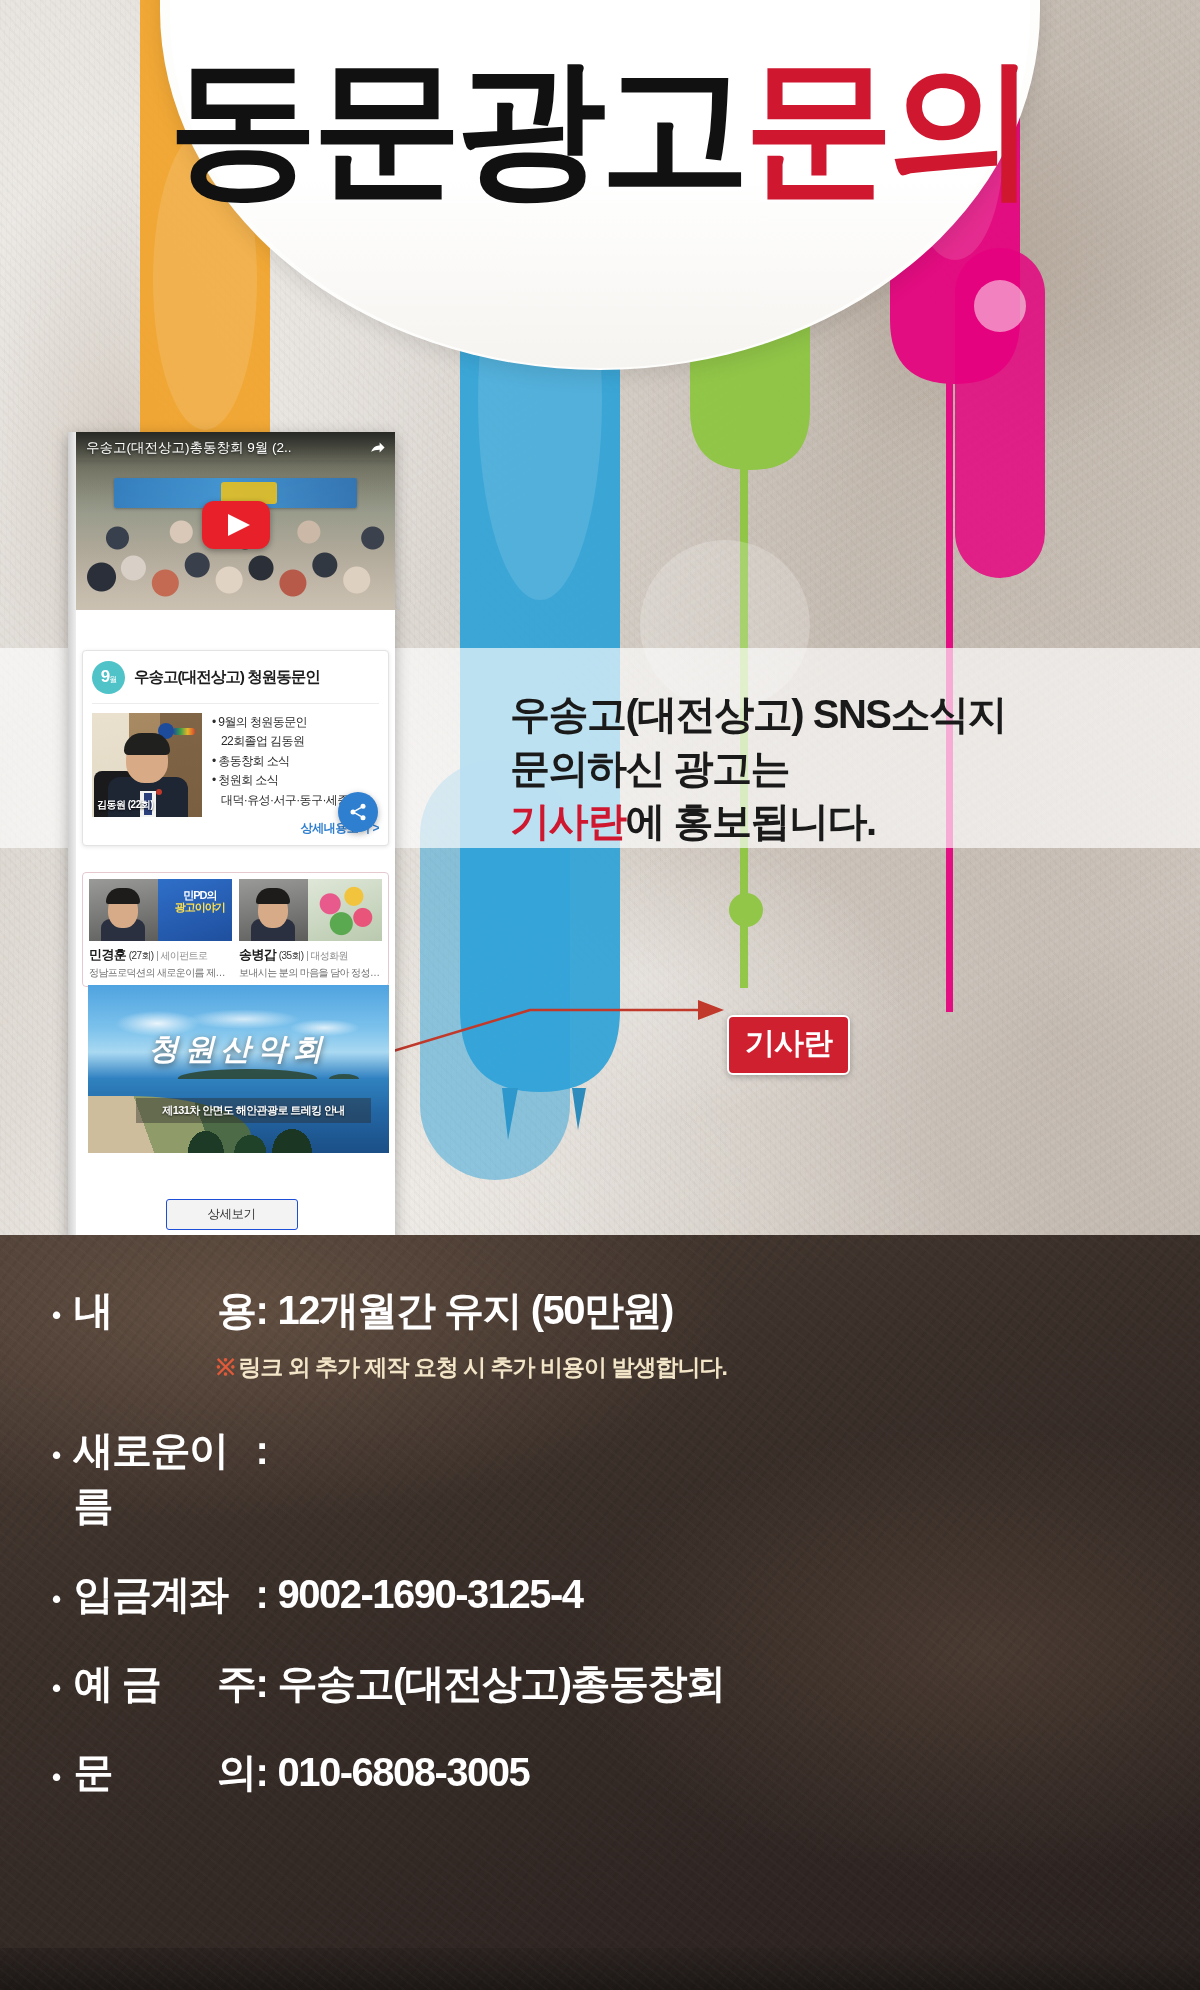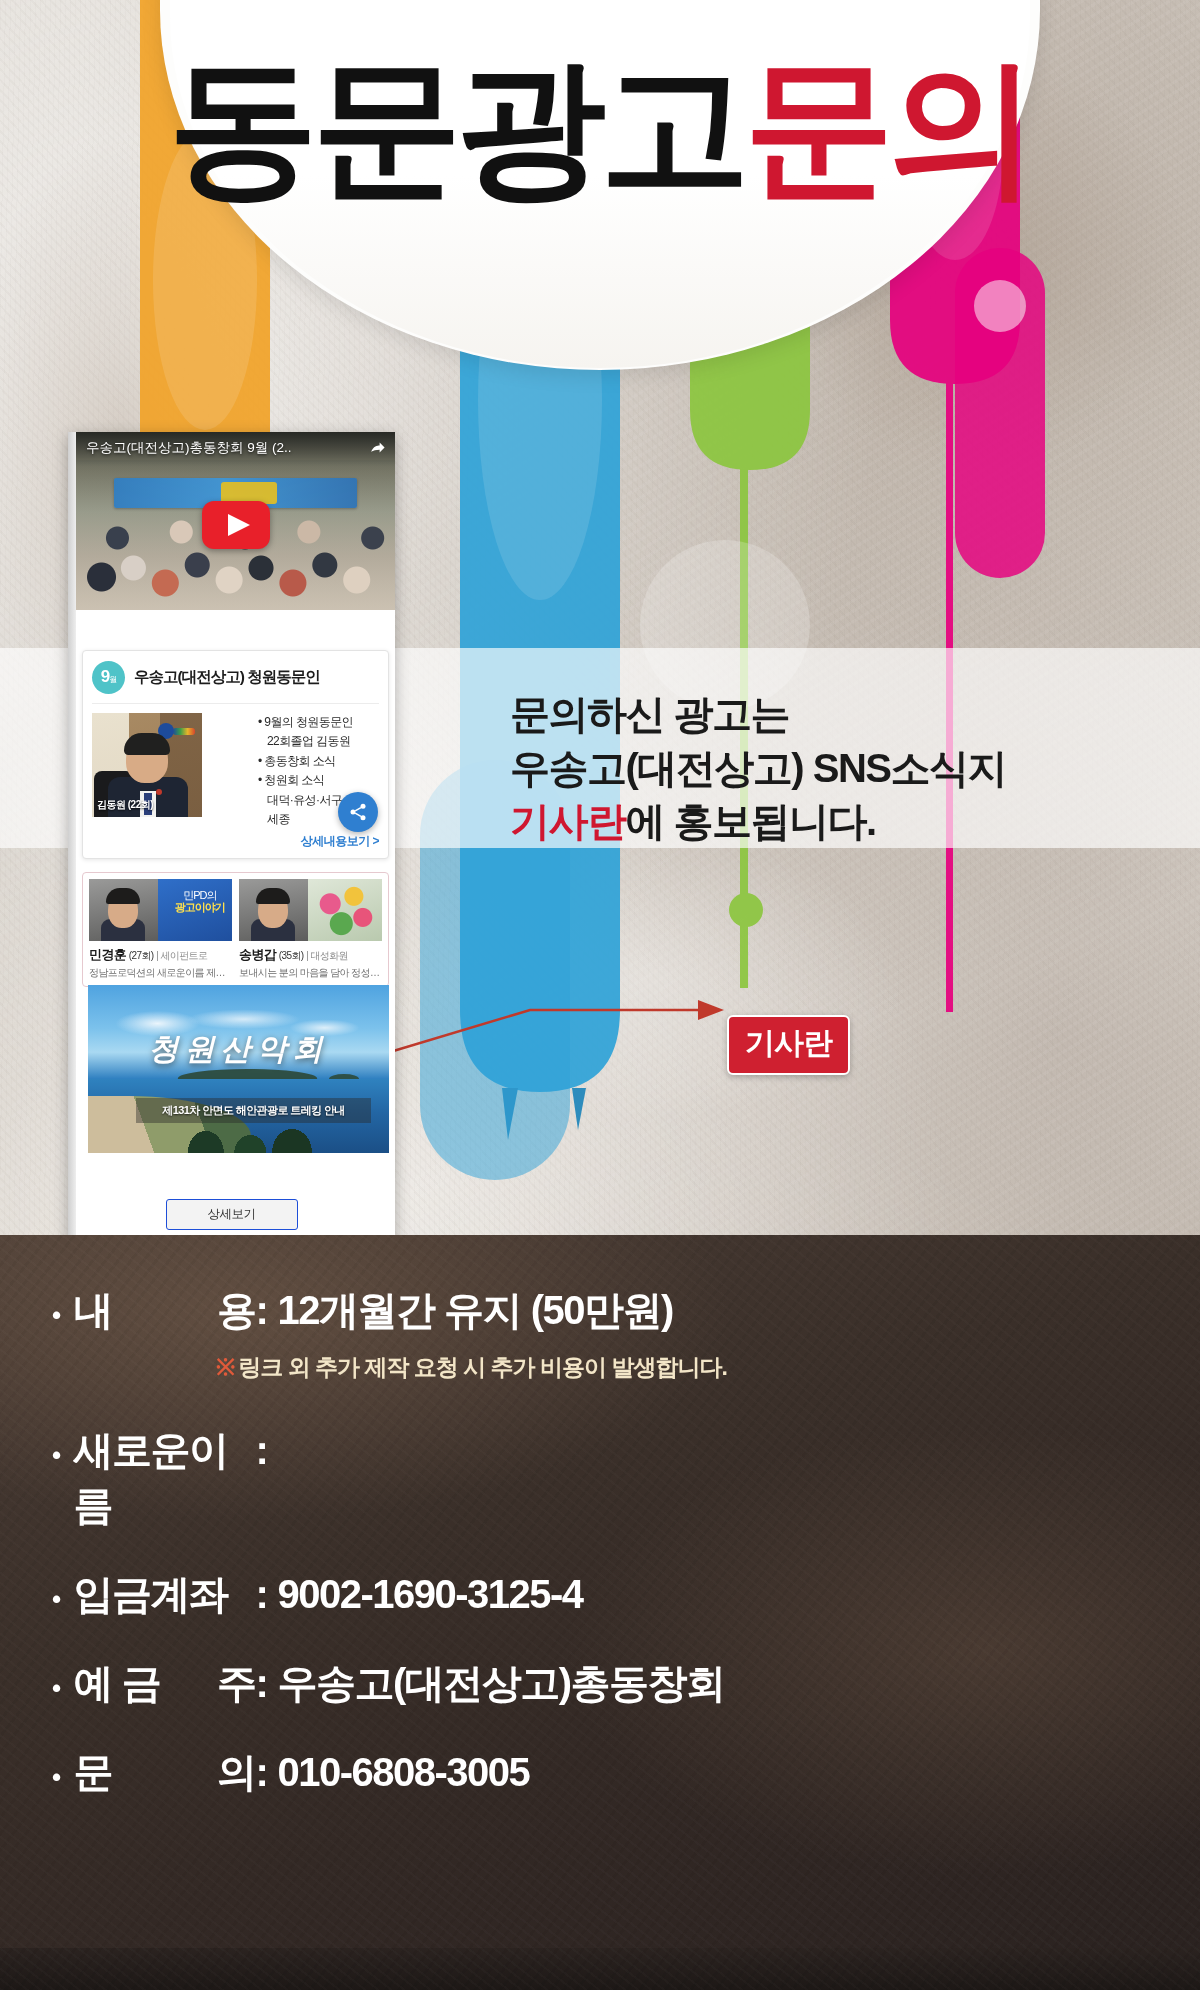--- a/index.html
+++ b/index.html
@@ -222,21 +222,21 @@
   }
   .portrait .pin{
     position:absolute; left:64px; bottom:22px; width:6px; height:6px; border-radius:50%; background:#c0392b;
   }
   .portrait .sign{
     position:absolute; left:5px; bottom:5px;
     font-size:10px; color:#fff; font-weight:bold;
     text-shadow:0 1px 2px rgba(0,0,0,.8); letter-spacing:-.5px;
   }
   .bullets{ flex:1 1 auto; font-size:12px; color:#2a2a2a; line-height:1.62; letter-spacing:-.6px; }
-  .bullets li{ list-style:none;margin-left:46px; }
+  .bullets li{ list-style:none; }
   .bullets li.b::before{ content:"• "; }
   .bullets li.sub{ padding-left:9px; }
   .more{
     text-align:right; color:#2f7fd0; font-weight:bold; font-size:12px;
     margin-top:3px; letter-spacing:-.5px;
   }
 
   
   .duo{
     position:absolute; left:14px; top:440px; right:6px;
@@ -261,21 +261,21 @@
     position:absolute; left:50%; bottom:0; transform:translateX(-50%);
     width:44px; height:22px; border-radius:9px 9px 0 0; background:#2b3040;
   }
   .pthumb .right-blue{
     width:52%;
     background:linear-gradient(160deg,#2f6fc9,#1f4f9e);
     position:relative;
   }
   .pthumb .right-blue .ad-t{
     position:absolute; left:10px; right:0; top:10px; text-align:center;
-    font-size:11px; font-weight:normal; color:#fff; letter-spacing:-1px; line-height:1.1;
+    font-size:11px; font-weight:bold; color:#fff; letter-spacing:-1px; line-height:1.1;
   }
   .pthumb .right-blue .ad-t b{ color:#ffe14d; }
   .pthumb .right-flower{
     width:52%;
     background:
       radial-gradient(circle at 30% 40%, #e85a8c 0 10px, transparent 11px),
       radial-gradient(circle at 62% 28%, #f2c33c 0 9px, transparent 10px),
       radial-gradient(circle at 74% 62%, #e8547a 0 9px, transparent 10px),
       radial-gradient(circle at 45% 72%, #5aa84f 0 11px, transparent 12px),
       linear-gradient(160deg,#dfe7d8,#b9c9ae);
@@ -445,22 +445,22 @@
 
   <div class="dome"></div>
   <div class="dome-inner"></div>
   <div class="title">
     <span>동문광고</span><span class="hi">문의</span>
   </div>
 
   <div class="band"></div>
 
   <div class="headline">
+    <div>우송고(대전상고) SNS소식지</div>
     <div>문의하신 광고는</div>
-    <div>우송고(대전상고) SNS소식지</div>
     <div><span class="red">기사란</span><span>에 홍보됩니다.</span></div>
   </div>
 
   <div class="connector">
     <svg width="360" height="80" viewBox="0 0 360 80">
       <circle cx="6" cy="74" r="6" fill="none" stroke="#c0392b" stroke-width="2"></circle>
       <path d="M10,72 L150,30 L318,30" fill="none" stroke="#c0392b" stroke-width="2.5"></path>
       <path d="M318,20 L344,30 L318,40 Z" fill="#c0392b"></path>
     </svg>
   </div>

